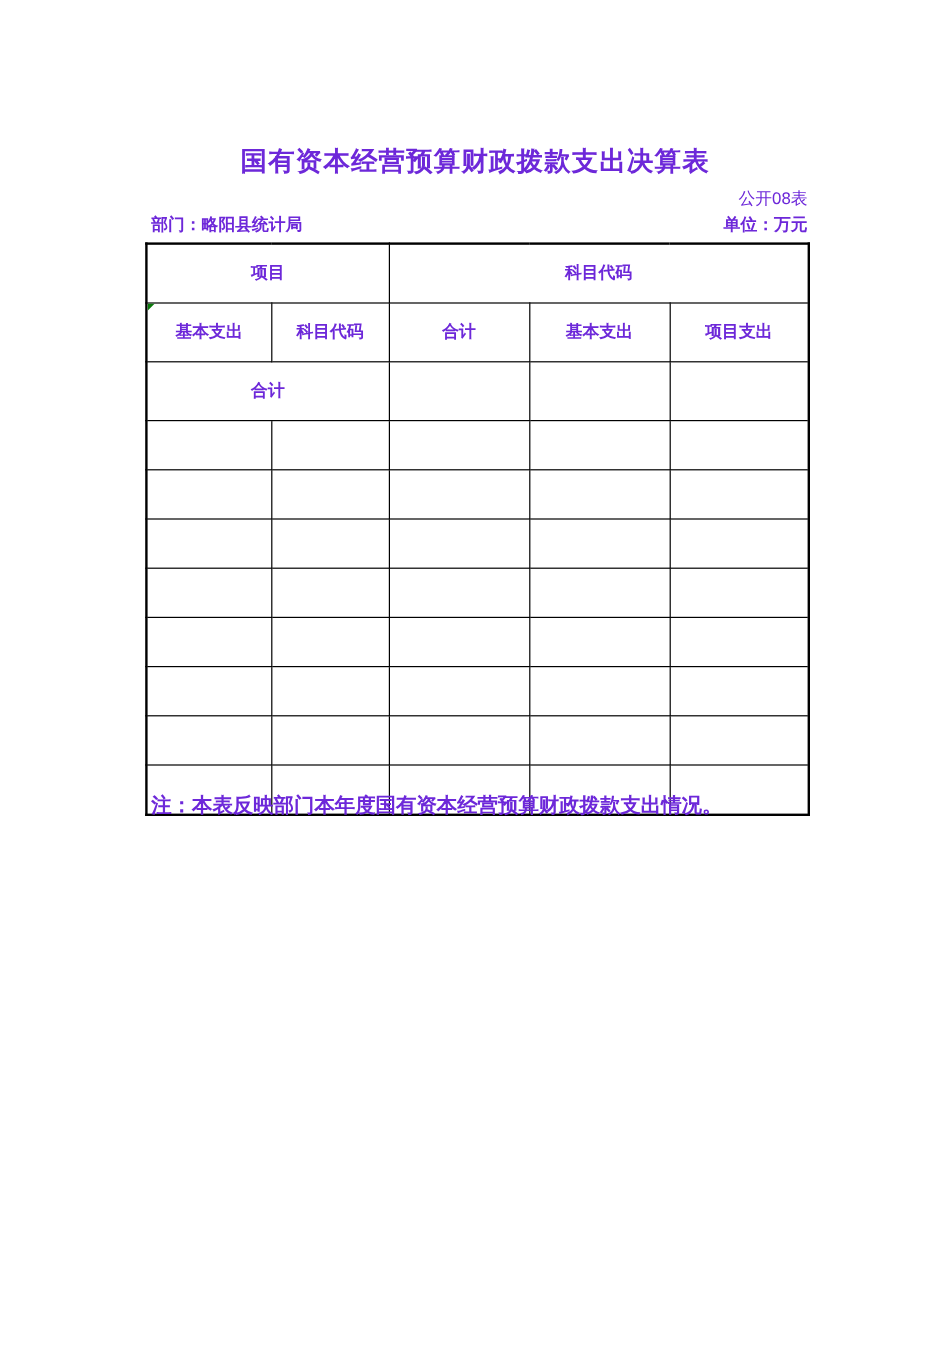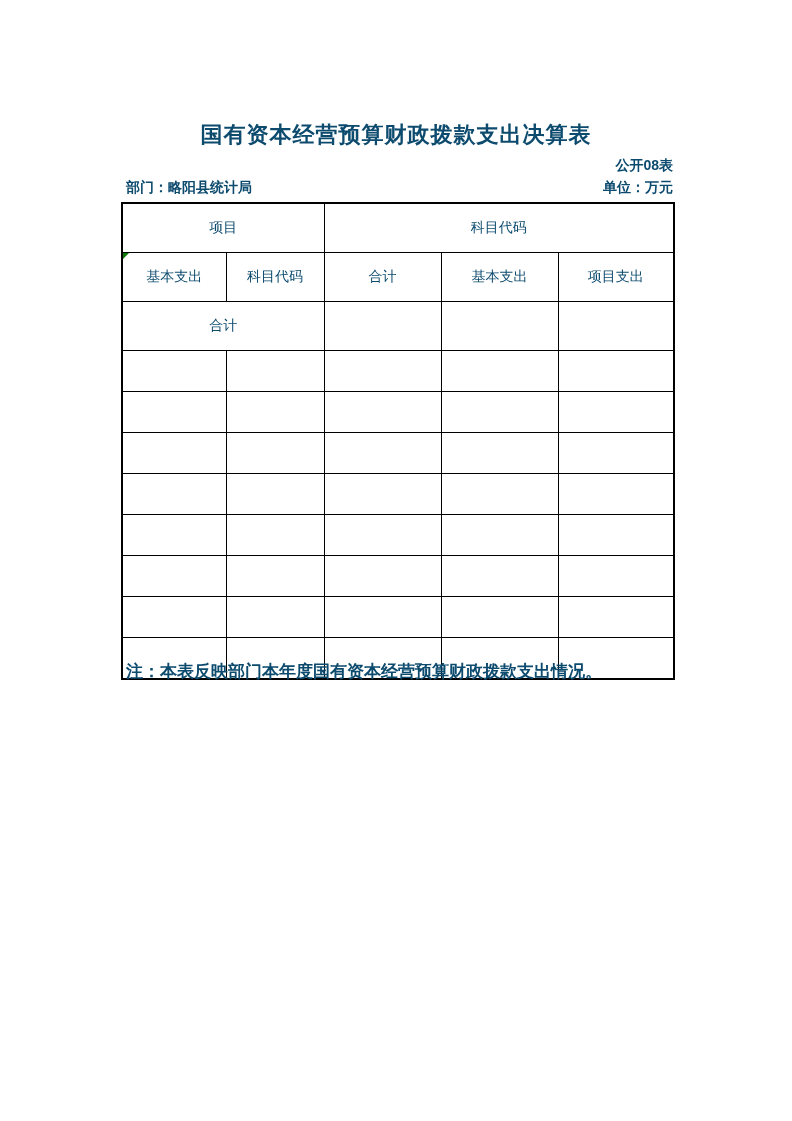--- a/index.html
+++ b/index.html
@@ -2,39 +2,39 @@
 <html><head>
 <meta charset="utf-8">
 <style>
   html, body { margin: 0; padding: 0; }
   .page {
     position: relative;
     width: 792px;
     height: 1121px;
     background: #ffffff;
     font-family: "Liberation Sans", sans-serif;
-    color: #0c4a6e;
+    color: #6d28d9;
     overflow: hidden;
   }
   .title {
     position: absolute;
     top: 120px;
     left: 0;
     width: 100%;
     text-align: center;
     font-size: 22px;
     font-weight: bold;
     letter-spacing: 1px;
   }
   .table-code {
     position: absolute;
     top: 157px;
     right: 119px;
     font-size: 14px;
-    font-weight: bold;
+    font-weight: normal;
   }
   .meta-row {
     position: absolute;
     top: 179px;
     left: 126px;
     right: 119px;
     display: flex;
     justify-content: space-between;
     font-size: 14px;
     font-weight: bold;
@@ -47,21 +47,21 @@
     width: 552px;
     border-collapse: collapse;
     table-layout: fixed;
     border: 2px solid #000;
   }
   table.budget td {
     border: 1px solid #000;
     text-align: center;
     vertical-align: middle;
     font-size: 14px;
-    font-weight: normal;
+    font-weight: bold;
     padding: 15px;
     overflow: hidden;
   }
   tr.r1 { height: 24px; }
   tr.r2 { height: 40px; }
   tr.r3 { height: 28px; }
   tr.r4 { height: 27px; }
   tr.body-row { height: 41px; }
   td.cell-subject-code {
     vertical-align: bottom;

